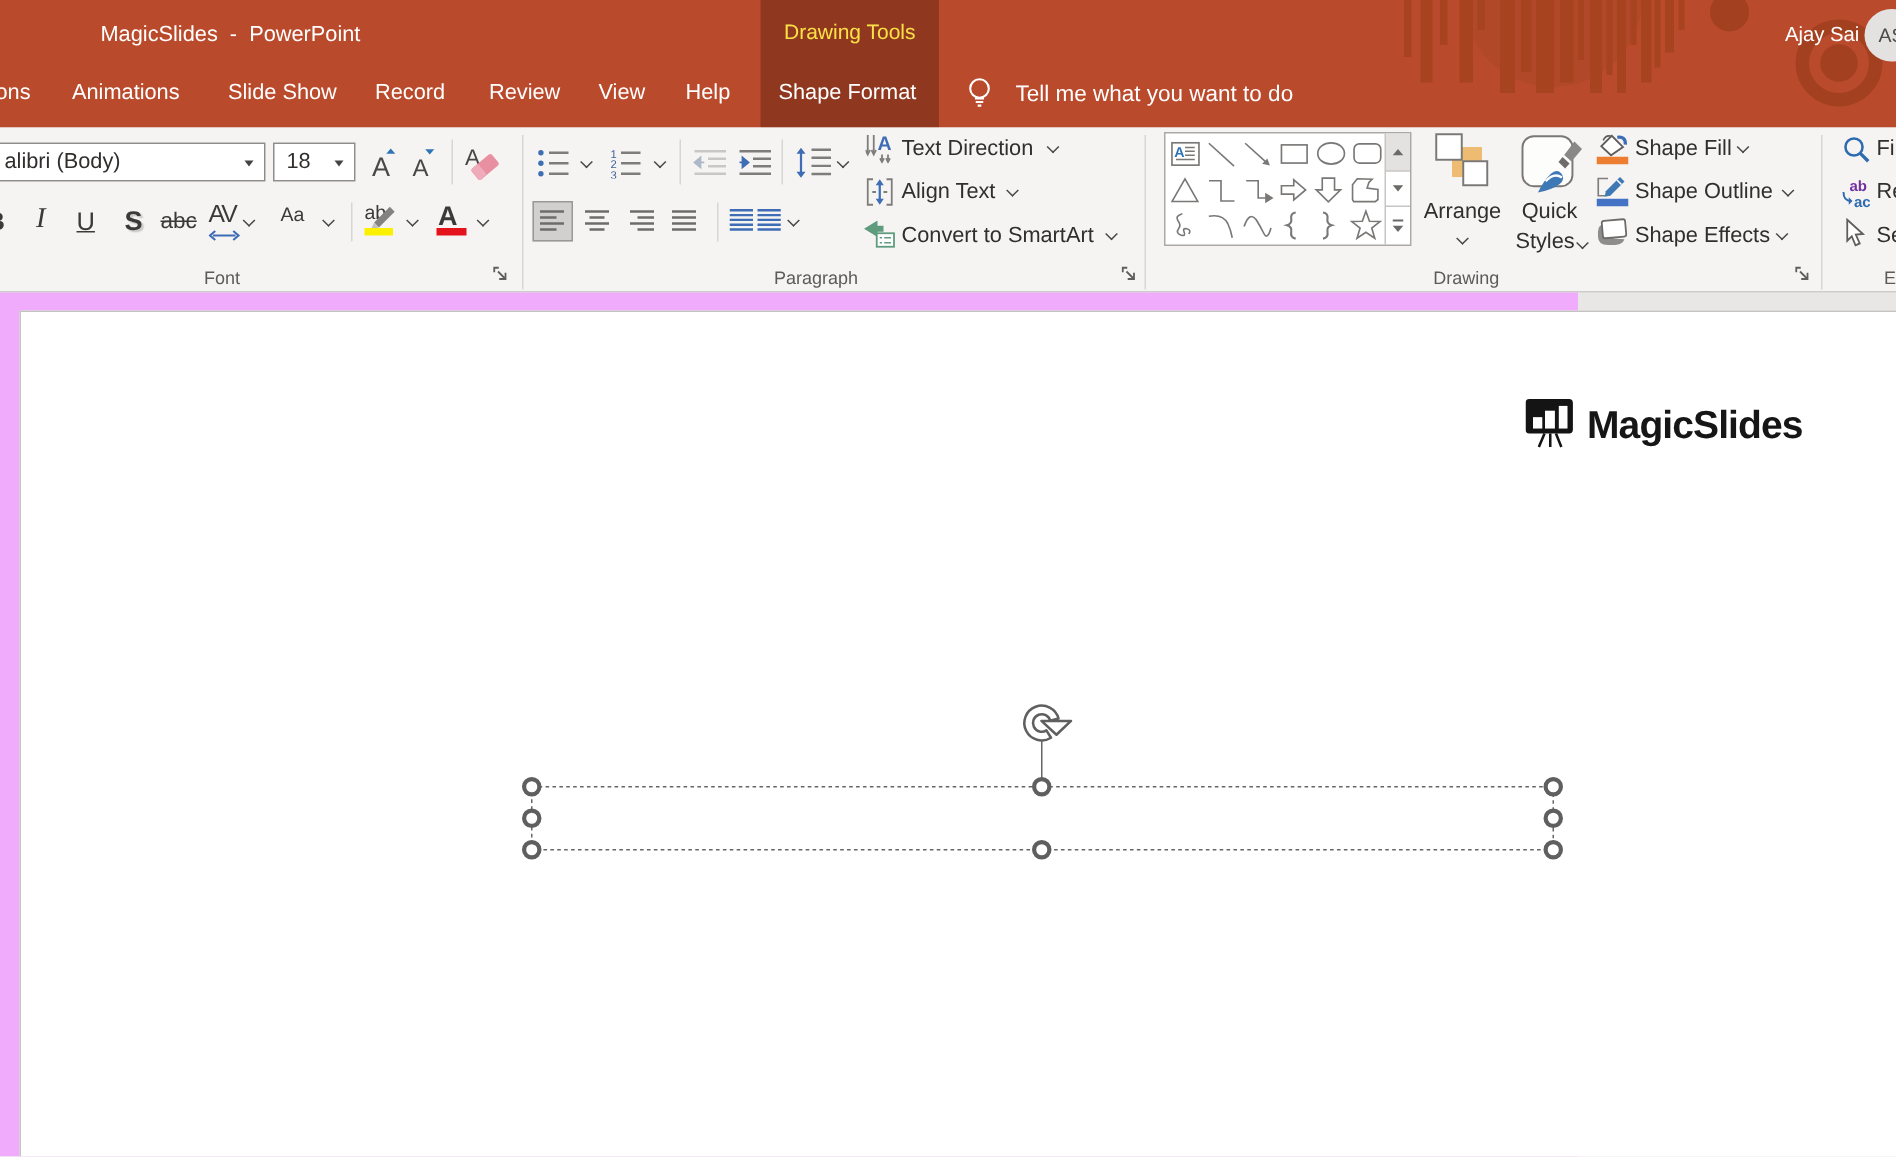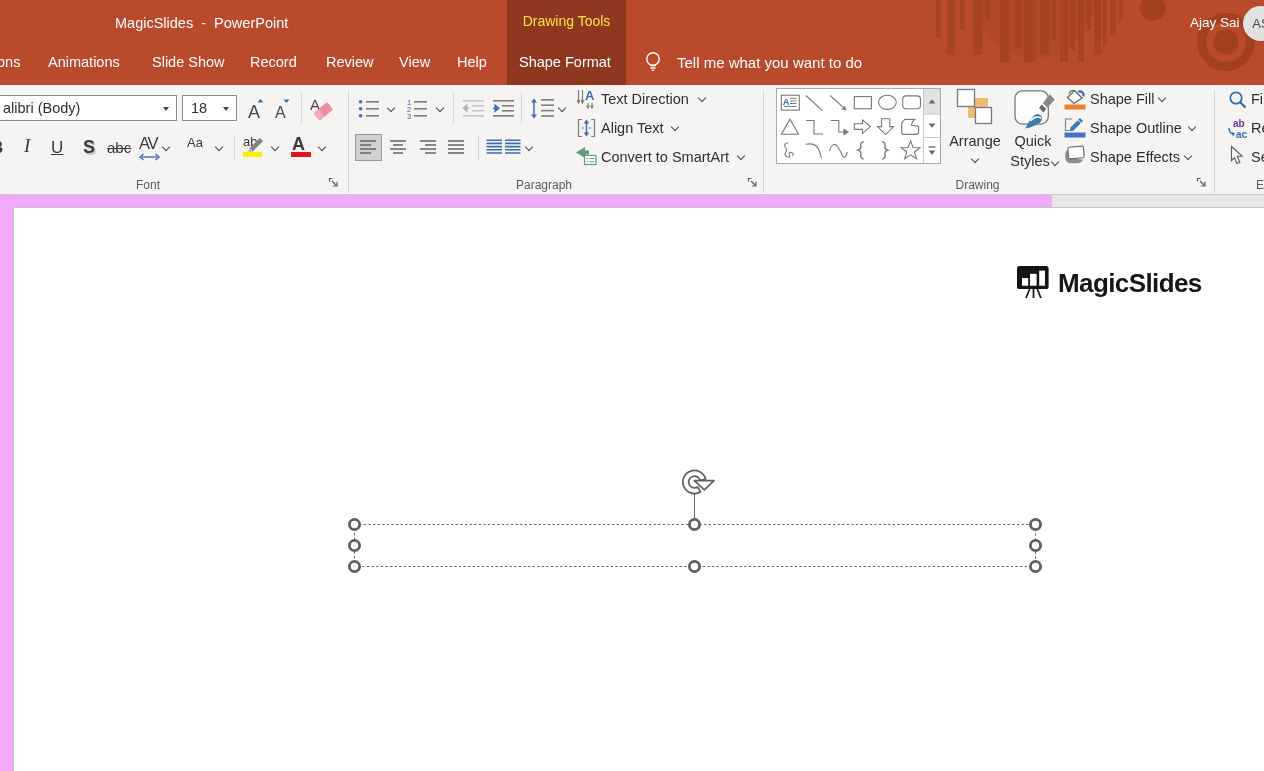--- a/index.html
+++ b/index.html
@@ -40,21 +40,21 @@
         <rect x="163" y="0" width="4" height="30"></rect>
         <rect x="170" y="0" width="7" height="55"></rect>
         <rect x="179" y="0" width="4" height="45"></rect>
         <rect x="186" y="0" width="6" height="35"></rect>
         <rect x="195" y="0" width="4" height="20"></rect>
       <circle cx="229" cy="8" r="13" fill="#A2401F"></circle>
     </g>
     <circle cx="302" cy="42" r="24.5" fill="none" stroke="#A2401F" stroke-width="9"></circle>
     <circle cx="302" cy="42" r="12.5" fill="#A2401F"></circle>
   </svg>
-  <div class="abs ttext" style="left:67px; top:14.5px;margin-left:48px;">MagicSlides&nbsp; -&nbsp; PowerPoint</div>
+  <div class="abs ttext" style="left:67px; top:14.5px;">MagicSlides&nbsp; -&nbsp; PowerPoint</div>
   <div class="abs" style="left:515px; top:13px; width:103px; text-align:center; color:#fde047; font-size:14px;">Drawing Tools</div>
   <div class="abs ttext" style="left:1190px; top:15px; font-size:13.5px;text-align:right;">Ajay Sai</div>
   <div class="abs" style="left:1243px; top:6px; width:36px; height:35px; border-radius:50%; background:#E3E2E0; color:#4a4a4a; font-size:13px; text-align:center; line-height:35px;">AS</div>
 
   <div class="abs ttext" style="left:-3px; top:54px;">ons</div>
   <div class="abs ttext" style="left:48px; top:54px;">Animations</div>
   <div class="abs ttext" style="left:152px; top:54px;">Slide Show</div>
   <div class="abs ttext" style="left:250px; top:54px;">Record</div>
   <div class="abs ttext" style="left:326px; top:54px;">Review</div>
   <div class="abs ttext" style="left:399px; top:54px;">View</div>

